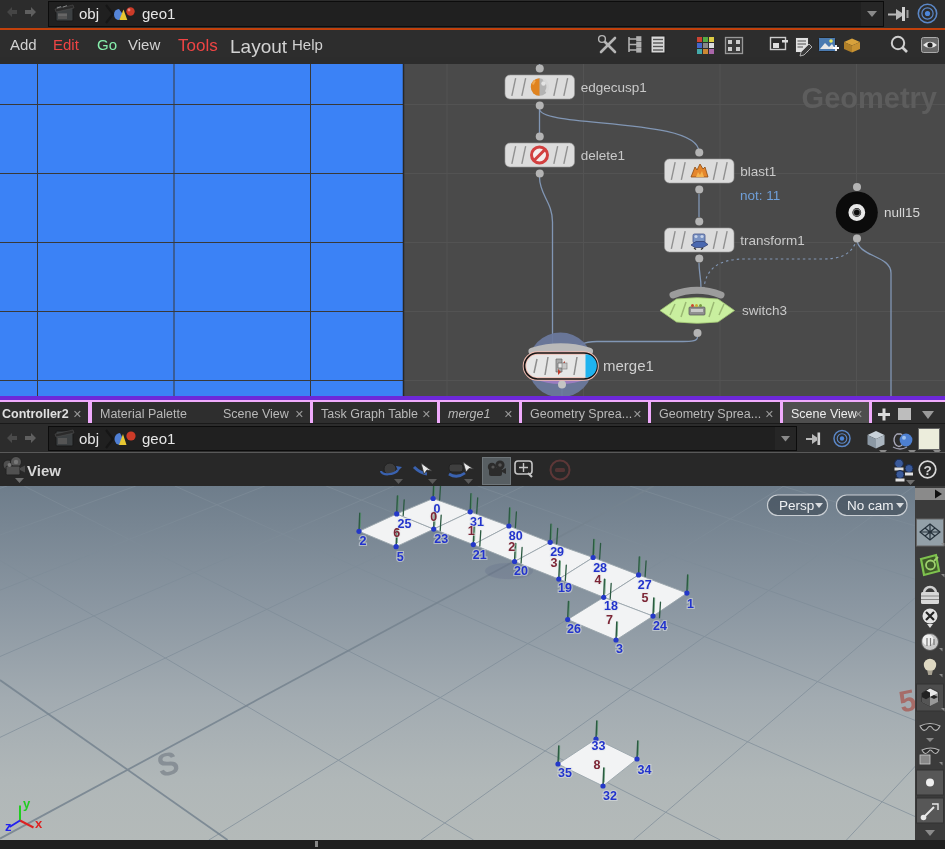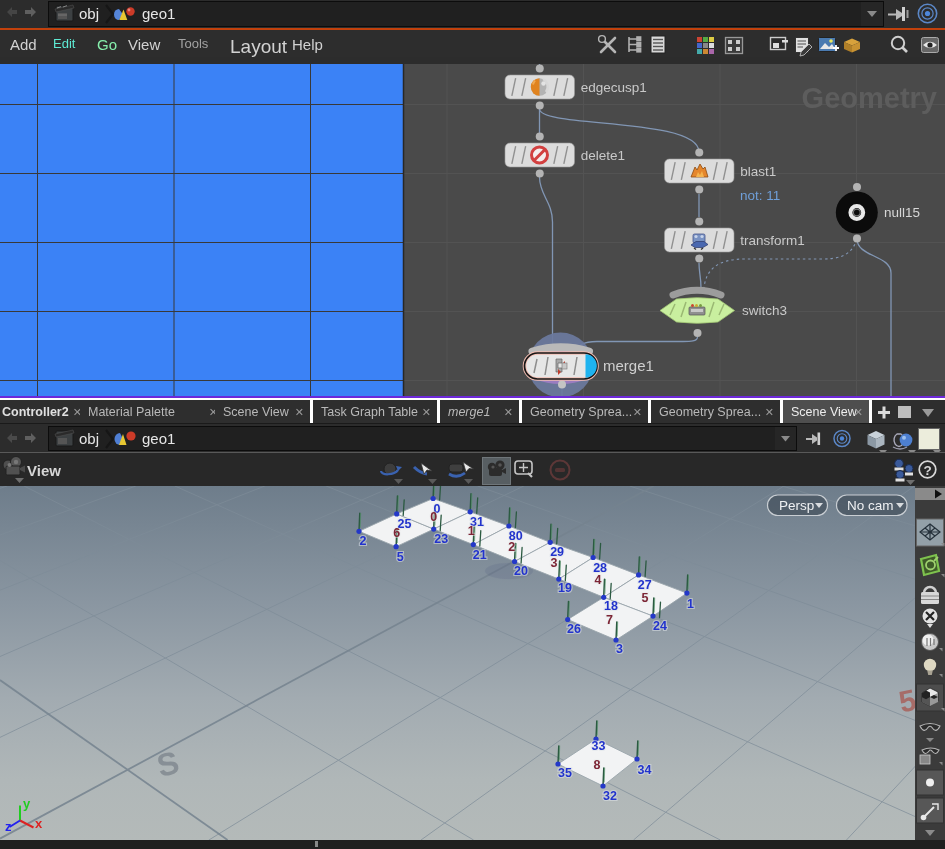--- a/index.html
+++ b/index.html
@@ -36,24 +36,24 @@
    <rect x="902" y="7" width="3" height="14" stroke="none" fill="#cfcfcf"></rect>
    <rect x="906.5" y="10" width="2" height="8" stroke="none" fill="#9a9a9a"></rect>
   </g>
   <circle cx="927.5" cy="13.5" r="9.2" fill="none" stroke="#5b87c7" stroke-width="1.6"></circle>
   <circle cx="927.5" cy="13.5" r="5.6" fill="none" stroke="#5b87c7" stroke-width="1.2"></circle>
   <circle cx="927.5" cy="13.5" r="2.6" fill="#4d86d8"></circle>
  </svg>
 </div>
 <div class="bar" style="top:28px;height:29px;background:#2d2d2d;border-top:2px solid #c2410c">
  <span class="abs" style="left:10px;top:6px;font-size:15px;color:#d2d2d2">Add</span>
- <span class="abs" style="left:53px;top:6px;font-size:13px;color:#5eead4">Edit</span>
+ <span class="abs" style="left:53px;top:6px;font-size:15px;color:#ef4444">Edit</span>
  <span class="abs" style="left:97px;top:6px;font-size:15px;color:#86efac">Go</span>
  <span class="abs" style="left:128px;top:6px;font-size:15px;color:#d2d2d2">View</span>
- <span class="abs" style="left:178px;top:6px;font-size:13px;color:#a3a3a3">Tools</span>
+ <span class="abs" style="left:178px;top:6px;font-size:17px;color:#ef4444">Tools</span>
  <span class="abs" style="left:230px;top:6px;font-size:19px;color:#d2d2d2">Layout</span>
  <span class="abs" style="left:292px;top:6px;font-size:15px;color:#d2d2d2">Help</span>
 <svg class="abs" width="360" height="29" style="left:585px;top:0">
  <g stroke="#b5b5b5" stroke-width="2.6" stroke-linecap="round">
   <line x1="16" y1="8" x2="30" y2="22"></line>
         <line x1="30" y1="8" x2="16" y2="22"></line>
  </g>
  <circle cx="17" cy="9" r="3.4" fill="#2d2d2d" stroke="#b5b5b5" stroke-width="1.4"></circle>
  <g stroke="#b0b0b0" stroke-width="1.6" fill="none">
   <path d="M44,7 v15 M44,9 h8 M44,14.5 h8 M44,20 h8"></path>
@@ -268,23 +268,23 @@
         <circle cx="460" cy="337.5" r="1.1"></circle>
         <circle cx="464" cy="337.5" r="1.1"></circle>
         <circle cx="448" cy="334" r="1.1"></circle>
         <circle cx="452" cy="334" r="1.1"></circle>
         <circle cx="456" cy="334" r="1.1"></circle>
         <circle cx="460" cy="334" r="1.1"></circle>
         <circle cx="464" cy="334" r="1.1"></circle>
       </g>
 </svg>
 </div>
-<div class="bar" style="top:396px;height:27px;background:#ffffff;border-top:2px solid #6d28d9">
+<div class="bar" style="top:396px;height:27px;background:#f0abfc;border-top:4px solid #6d28d9">
 <div class="abs" style="left:0px;top:2px;width:88px;height:25px;background:#2e2e2e;color:#e0e0e0;font-weight:bold;font-style:normal;font-size:12.5px;line-height:24px;padding-left:2px;white-space:nowrap;overflow:hidden">Controller2<span style="position:absolute;right:6px;top:0;color:#9a9a9a;font-weight:normal;font-style:normal;font-size:11px">✕</span></div>
-<div class="abs" style="left:80px;top:2px;width:144px;height:25px;background:#2e2e2e;color:#b9b9b9;font-weight:normal;font-style:normal;font-size:12.5px;line-height:24px;padding-left:8px;white-space:nowrap;overflow:hidden">Material Palette<span style="position:absolute;right:6px;top:0;color:#9a9a9a;font-weight:normal;font-style:normal;font-size:11px">✕</span></div>
+<div class="abs" style="left:92px;top:2px;width:144px;height:25px;background:#2e2e2e;color:#b9b9b9;font-weight:normal;font-style:normal;font-size:12.5px;line-height:24px;padding-left:8px;white-space:nowrap;overflow:hidden">Material Palette<span style="position:absolute;right:6px;top:0;color:#9a9a9a;font-weight:normal;font-style:normal;font-size:11px">✕</span></div>
 <div class="abs" style="left:215px;top:2px;width:95px;height:25px;background:#2e2e2e;color:#b9b9b9;font-weight:normal;font-style:normal;font-size:12.5px;line-height:24px;padding-left:8px;white-space:nowrap;overflow:hidden">Scene View<span style="position:absolute;right:6px;top:0;color:#9a9a9a;font-weight:normal;font-style:normal;font-size:11px">✕</span></div>
 <div class="abs" style="left:313px;top:2px;width:124px;height:33px;background:#2e2e2e;color:#b9b9b9;font-weight:normal;font-style:normal;font-size:12.5px;line-height:24px;padding-left:8px;white-space:nowrap;overflow:hidden">Task Graph Table<span style="position:absolute;right:6px;top:0;color:#9a9a9a;font-weight:normal;font-style:normal;font-size:11px">✕</span></div>
 <div class="abs" style="left:440px;top:2px;width:79px;height:25px;background:#2e2e2e;color:#b9b9b9;font-weight:normal;font-style:italic;font-size:12.5px;line-height:24px;padding-left:8px;white-space:nowrap;overflow:hidden">merge1<span style="position:absolute;right:6px;top:0;color:#9a9a9a;font-weight:normal;font-style:normal;font-size:11px">✕</span></div>
 <div class="abs" style="left:522px;top:2px;width:126px;height:25px;background:#2e2e2e;color:#b9b9b9;font-weight:normal;font-style:normal;font-size:12.5px;line-height:24px;padding-left:8px;white-space:nowrap;overflow:hidden">Geometry Sprea...<span style="position:absolute;right:6px;top:0;color:#9a9a9a;font-weight:normal;font-style:normal;font-size:11px">✕</span></div>
 <div class="abs" style="left:651px;top:2px;width:129px;height:25px;background:#2e2e2e;color:#b9b9b9;font-weight:normal;font-style:normal;font-size:12.5px;line-height:24px;padding-left:8px;white-space:nowrap;overflow:hidden">Geometry Sprea...<span style="position:absolute;right:6px;top:0;color:#9a9a9a;font-weight:normal;font-style:normal;font-size:11px">✕</span></div>
 <div class="abs" style="left:783px;top:2px;width:86px;height:25px;background:#4e4e4e;color:#ededed;font-weight:normal;font-style:normal;font-size:12.5px;line-height:24px;padding-left:8px;white-space:nowrap;overflow:hidden">Scene View<span style="position:absolute;right:6px;top:0;color:#9a9a9a;font-weight:normal;font-style:normal;font-size:11px">✕</span></div>
 <div class="abs" style="left:872px;top:2px;width:73px;height:25px;background:#2e2e2e"></div>
 <svg class="abs" style="left:872px;top:2px" width="73" height="25">
  <path d="M6,12.5 h12 M12,6.5 v12" stroke="#dadada" stroke-width="3"></path>
  <rect x="26" y="6" width="13" height="12" fill="#bdbdbd"></rect>

